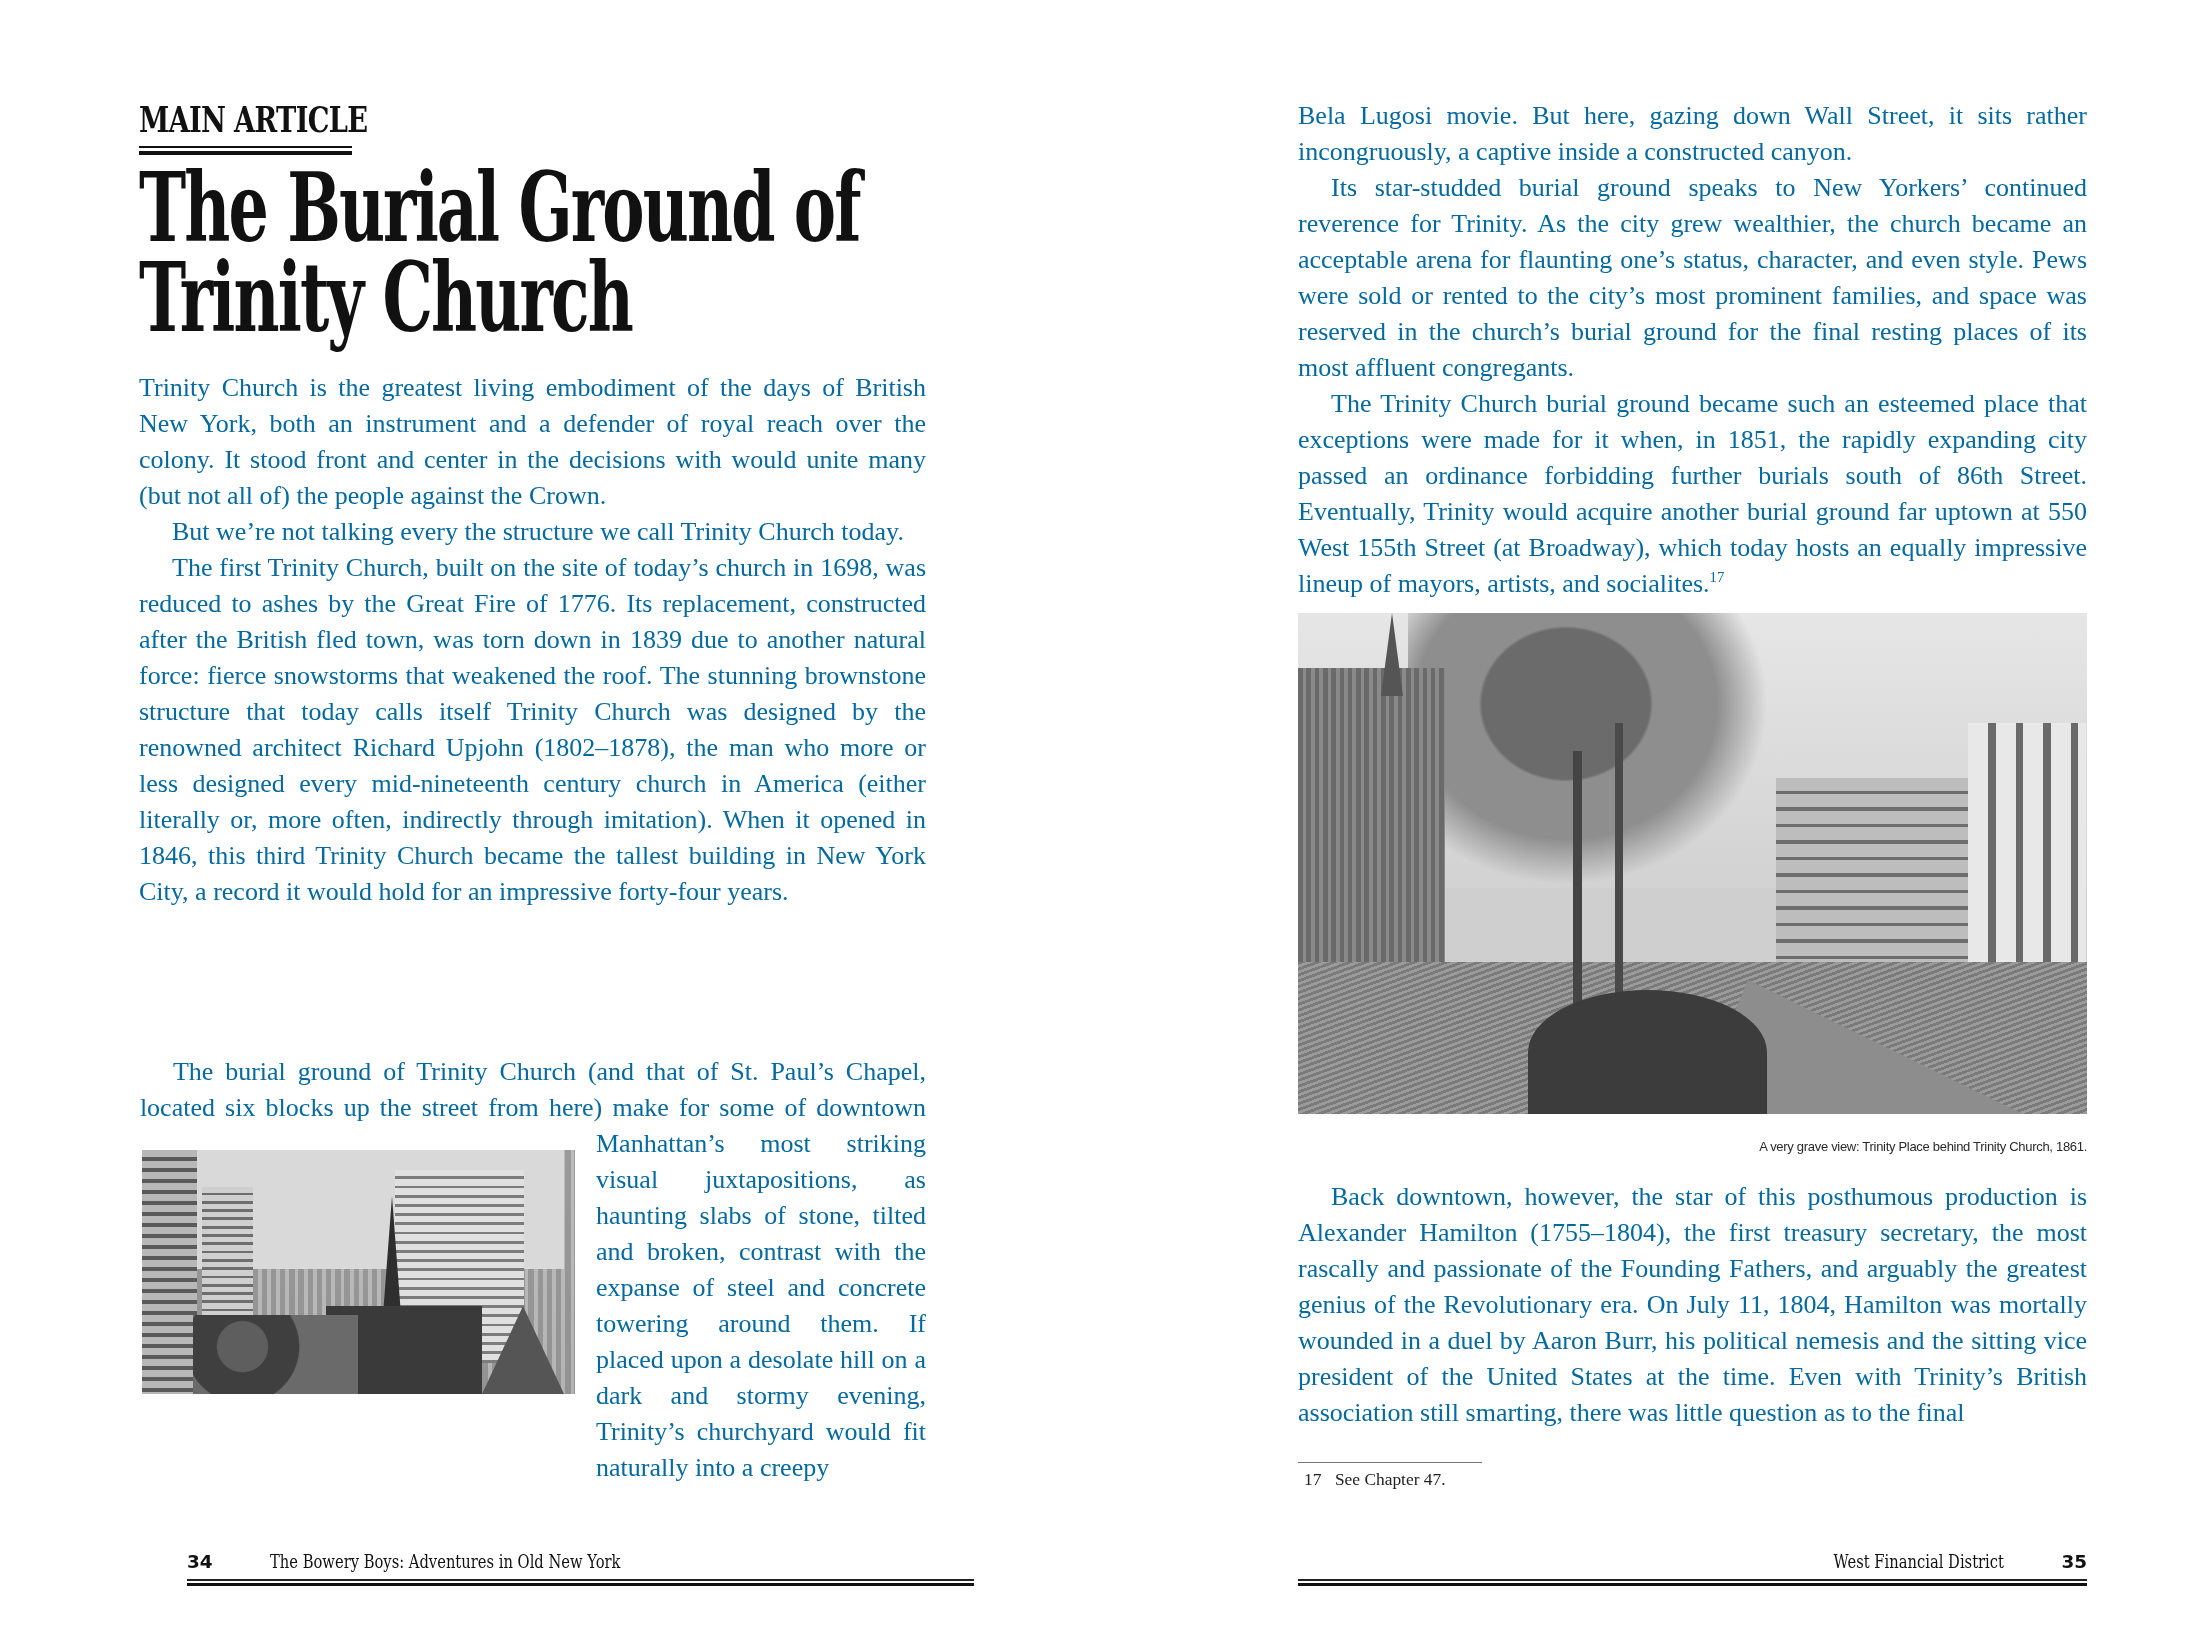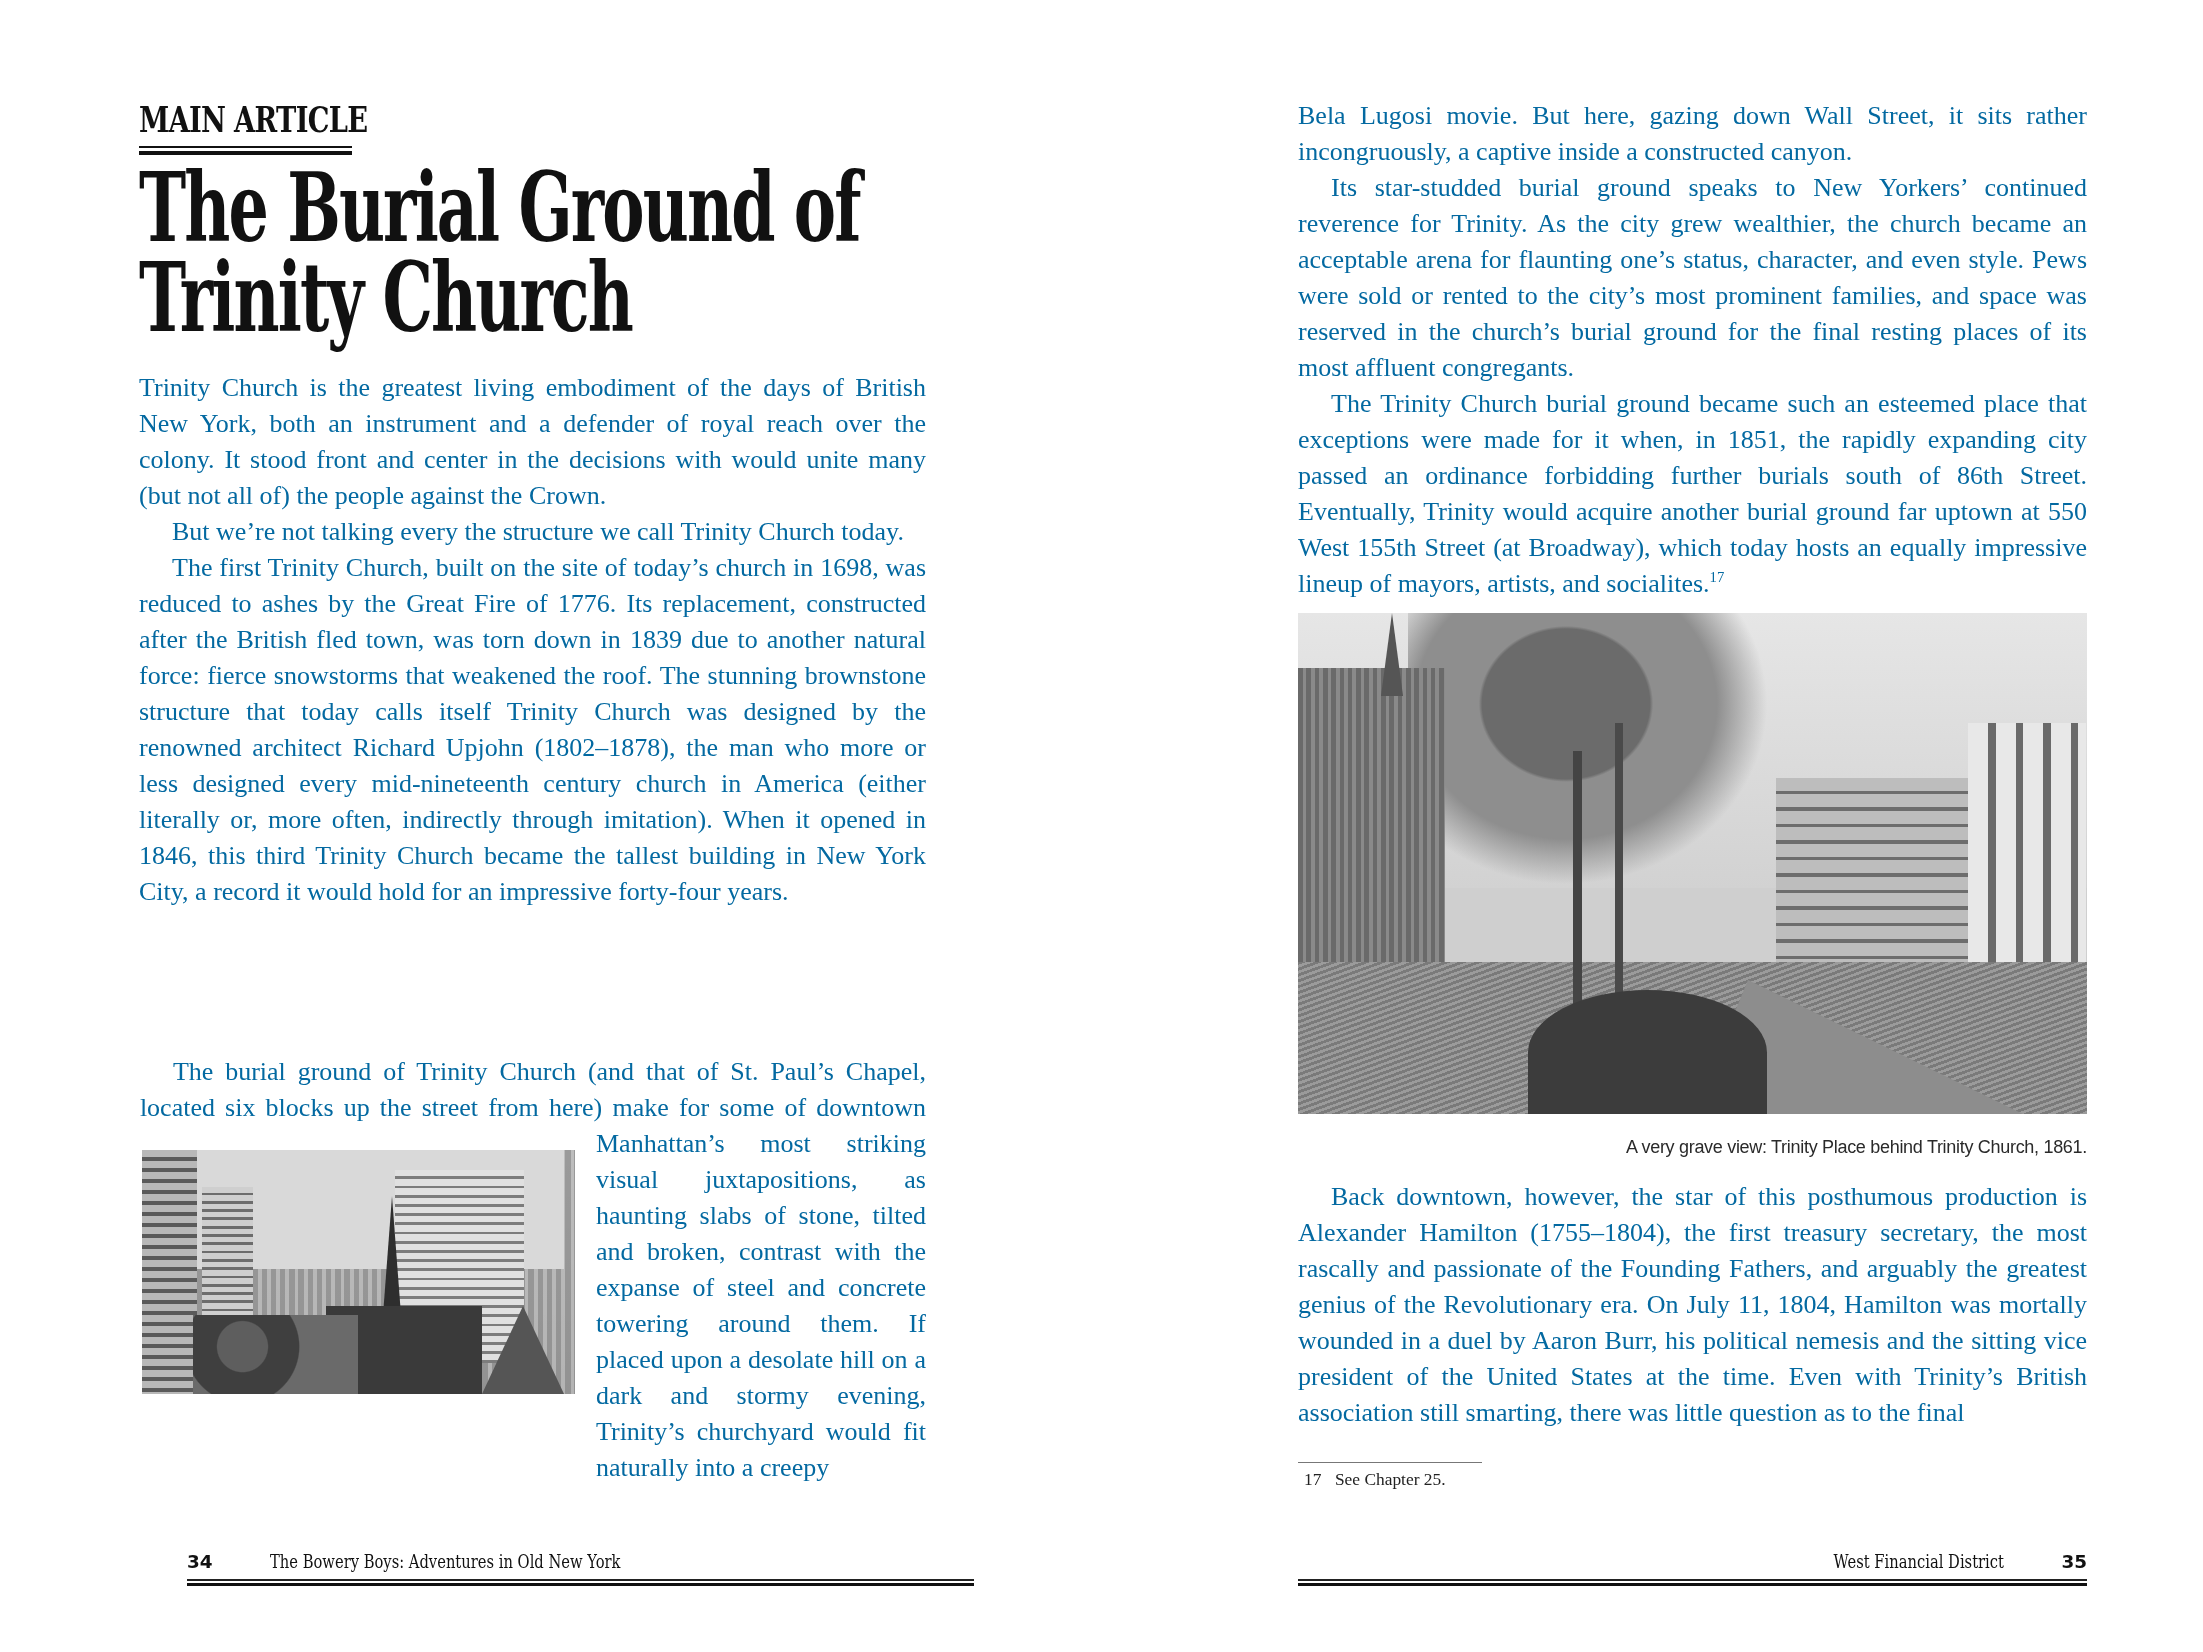--- a/index.html
+++ b/index.html
@@ -42,21 +42,21 @@
   }
   .photo-left .sky { position:absolute; left:55px; top:0; width:367px; height:119px; background:#d9d9d9; }
   .photo-left .tower1 { position:absolute; left:60px; top:37px; width:51px; height:174px; background:repeating-linear-gradient(180deg,#cfcfcf 0 5.5px,#6d6d6d 5.5px 8.3px); }
   .photo-left .tower2 { position:absolute; left:253px; top:20px; width:129px; height:193px; background:repeating-linear-gradient(180deg,#e0e0e0 0 6.4px,#7c7c7c 6.4px 9.2px); }
   .photo-left .bldg-left { position:absolute; left:0; top:0; width:55px; height:244px; background:repeating-linear-gradient(180deg,#b8b8b8 0 7.3px,#5a5a5a 7.3px 11px); }
   .photo-left .spire { position:absolute; left:241px; top:46px; width:0; height:0; border-left:9.2px solid transparent; border-right:9.2px solid transparent; border-bottom:119px solid #2e2e2e; }
   .photo-left .church { position:absolute; left:184px; top:156px; width:156px; height:88px; background:#3a3a3a; }
   .photo-left .trees { position:absolute; left:51px; top:165px; width:165px; height:79px; background:radial-gradient(circle at 30% 40%, #5e5e5e 0 20%, #3f3f3f 21% 45%, #6a6a6a 46% 100%); }
   .photo-left .roof { position:absolute; left:340px; top:156px; width:0; height:0; border-left:41px solid transparent; border-right:41px solid transparent; border-bottom:88px solid #555; }
 
-  .caption { position:absolute; font-family:"Liberation Sans", sans-serif; font-size:18px; line-height:20px; color:#2a2a2a; text-align:right; letter-spacing:-0.3px; }
+  .caption { position:absolute; font-family:"Liberation Sans", sans-serif; font-size:13px; line-height:20px; color:#2a2a2a; text-align:right; letter-spacing:-0.3px; }
   .caption-left { left:142px; top:1409px; width:433px; }
   .caption-right { left:1298px; top:1137px; width:789px; }
 
   .engraving {
     position:absolute; left:1298px; top:613px; width:789px; height:501px; overflow:hidden;
     background:#cfcfcf;
   }
   .engraving .sky { position:absolute; left:0; top:0; width:100%; height:275px; background:linear-gradient(180deg,#e6e6e6,#d2d2d2); }
   .engraving .church { position:absolute; left:0; top:55px; width:147px; height:349px; background:repeating-linear-gradient(90deg,#6a6a6a 0 4.6px,#8a8a8a 4.6px 8.3px); }
   .engraving .church-spire { position:absolute; left:83px; top:0; width:0; height:0; border-left:11px solid transparent; border-right:11px solid transparent; border-bottom:83px solid #555; }
@@ -157,21 +157,21 @@
 </div>
 <div class="caption caption-right">A very grave view: Trinity Place behind Trinity Church, 1861.</div>
 
 <div class="col col-right" style="top:1179px;">
   <p class="indent">Back downtown, however, the star of this posthumous production is Alexander Hamilton (1755–1804), the first treasury secretary, the most rascally and passionate of the Founding Fathers, and arguably the greatest genius of the Revolutionary era. On July 11, 1804, Hamilton was mortally wounded in a duel by Aaron Burr, his political nemesis and the sitting vice president of the United States at the time. Even with Trinity’s British association still smarting, there was little question as to the final</p>
 </div>
 
 <div class="fn-rule"></div>
 <div class="footnote">
   <span class="num">17</span>
-  <span>See Chapter 25.</span>
+  <span>See Chapter 47.</span>
 </div>
 
 <div class="footer footer-right">
   <span class="run-title">West Financial District</span>
   <span class="pg-num">35</span>
   <div class="footer-rule">
     <div class="thin"></div>
     <div class="thick"></div>
   </div>
 </div>

